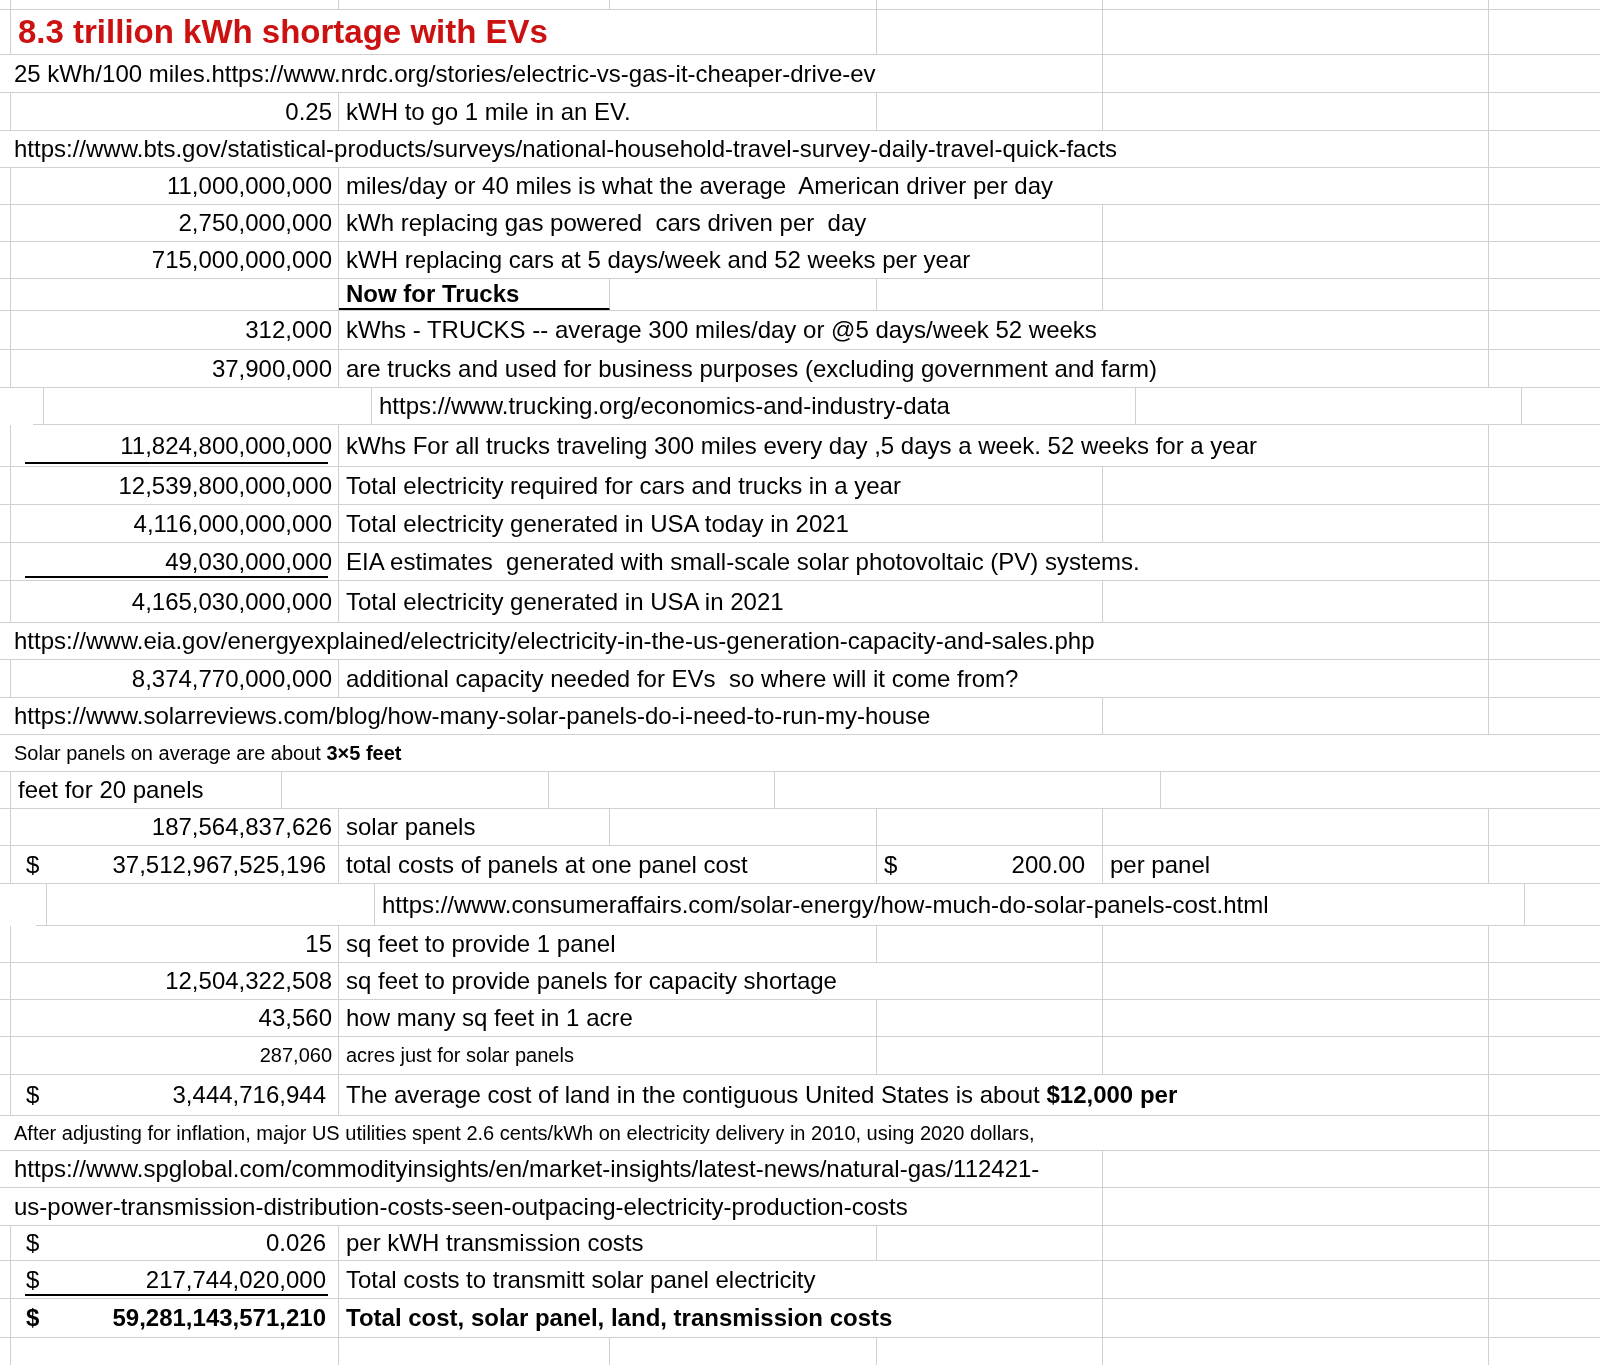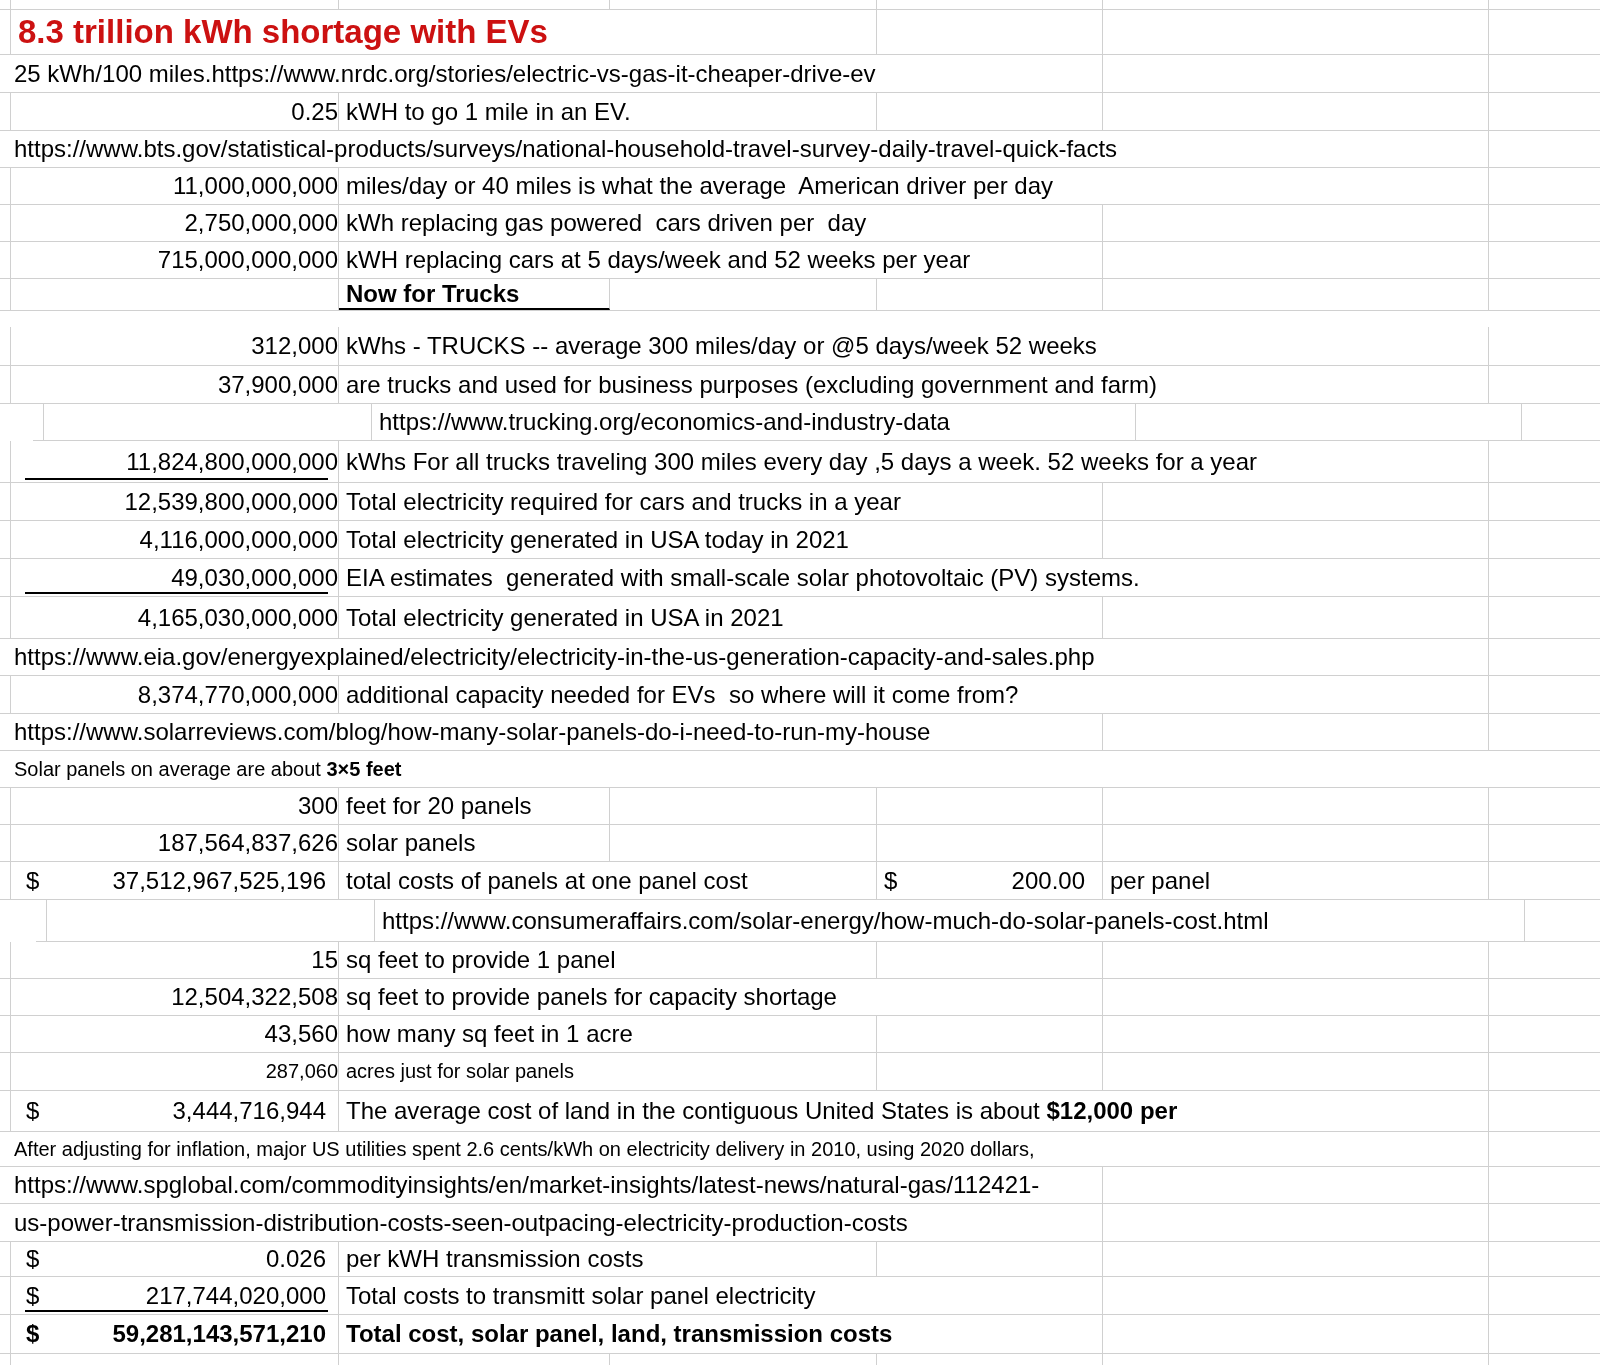--- a/index.html
+++ b/index.html
@@ -9,21 +9,21 @@
     font-family:"Liberation Sans", sans-serif;font-size:24px;color:var(--ink);
   }
   .row{display:flex;box-sizing:border-box;border-bottom:1px solid var(--grid);width:1600px;}
   .row:last-child{border-bottom:none;}
   .cell{
     box-sizing:border-box;height:100%;border-right:1px solid var(--grid);
     display:flex;align-items:center;white-space:pre;overflow:visible;
     flex:0 0 auto;position:relative;
   }
   .cell.noR{border-right:none;}
-  .num{justify-content:flex-end;padding-right:0;}
+  .num{justify-content:flex-end;padding-right:6px;}
   .txt{padding-left:7px;}
   .over{padding-left:14px;}
   .cur{justify-content:space-between;padding-left:15px;padding-right:12px;}
   .cur2{justify-content:space-between;padding-left:7px;padding-right:17px;}
   .titlec{padding-left:7px;font-weight:bold;font-size:33px;color:#cc1111;}
   .small{font-size:20px;}
   .boldt{font-weight:bold;}
   .bb{border-bottom:2.5px solid #000;}
   .uline::after{content:"";position:absolute;left:14px;right:10px;bottom:2px;border-bottom:2.5px solid #000;}
   .b{font-weight:bold;}
@@ -87,21 +87,21 @@
     </div>
     <div class="row" style="height: 32px;">
       <div class="cell" style="width: 11px;"></div>
       <div class="cell" style="width: 328px;"></div>
       <div class="cell txt boldt bb" style="width: 271px;"><span>Now for Trucks</span></div>
       <div class="cell" style="width: 267px;"></div>
       <div class="cell" style="width: 226px;"></div>
       <div class="cell" style="width: 386px;"></div>
       <div class="cell noR" style="width: 111px;"></div>
     </div>
-    <div class="row" style="height: 39px; margin-top: 16px;">
+    <div class="row" style="height: 39px;">
       <div class="cell" style="width: 11px;"></div>
       <div class="cell num" style="width: 328px;"><span>312,000</span></div>
       <div class="cell txt" style="width: 1150px;"><span>kWhs - TRUCKS -- average 300 miles/day or @5 days/week 52 weeks</span></div>
       <div class="cell noR" style="width: 111px;"></div>
     </div>
     <div class="row" style="height: 38px;">
       <div class="cell" style="width: 11px;"></div>
       <div class="cell num" style="width: 328px;"><span>37,900,000</span></div>
       <div class="cell txt" style="width: 1150px;"><span>are trucks and used for business purposes (excluding government and farm)</span></div>
       <div class="cell noR" style="width: 111px;"></div>
@@ -159,21 +159,20 @@
     <div class="row" style="height: 37px;">
       <div class="cell over" style="width: 1103px;"><span>https://www.solarreviews.com/blog/how-many-solar-panels-do-i-need-to-run-my-house</span></div>
       <div class="cell" style="width: 386px;"></div>
       <div class="cell noR" style="width: 111px;"></div>
     </div>
     <div class="row" style="height: 37px;">
       <div class="cell over small noR" style="width: 1600px;"><span>Solar panels on average are about </span><span class="b">3×5 feet</span></div>
     </div>
     <div class="row" style="height: 37px;">
       <div class="cell" style="width: 11px;"></div>
-      <div class="cell num" style="width: 328px;"><span>300</span></div>
       <div class="cell txt" style="width: 271px;"><span>feet for 20 panels</span></div>
       <div class="cell" style="width: 267px;"></div>
       <div class="cell" style="width: 226px;"></div>
       <div class="cell" style="width: 386px;"></div>
       <div class="cell noR" style="width: 111px;"></div>
     </div>
     <div class="row" style="height: 37px;">
       <div class="cell" style="width: 11px;"></div>
       <div class="cell num" style="width: 328px;"><span>187,564,837,626</span></div>
       <div class="cell txt" style="width: 271px;"><span>solar panels</span></div>

